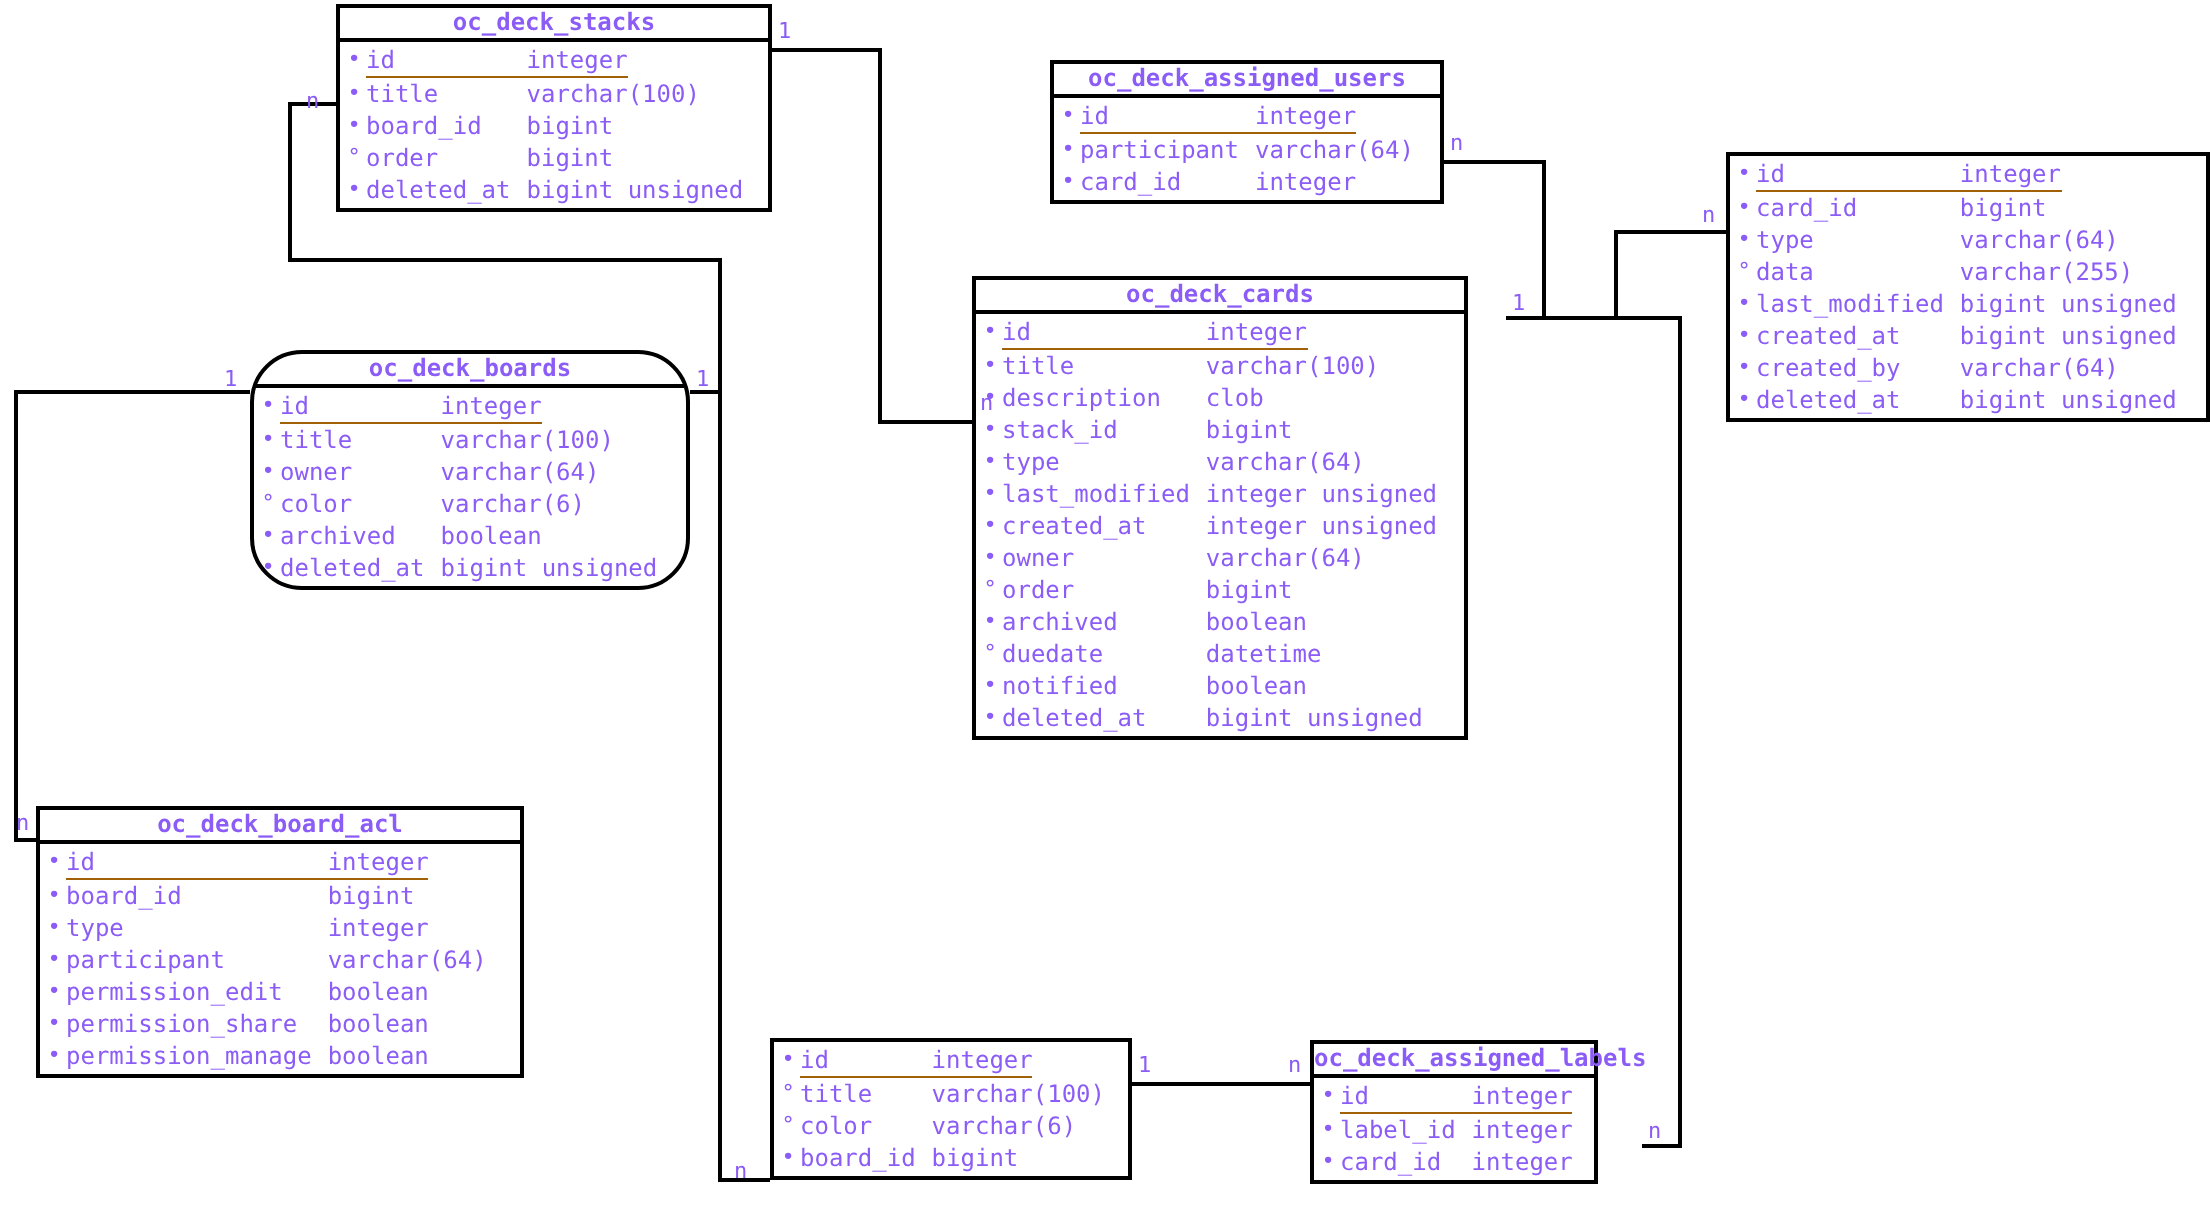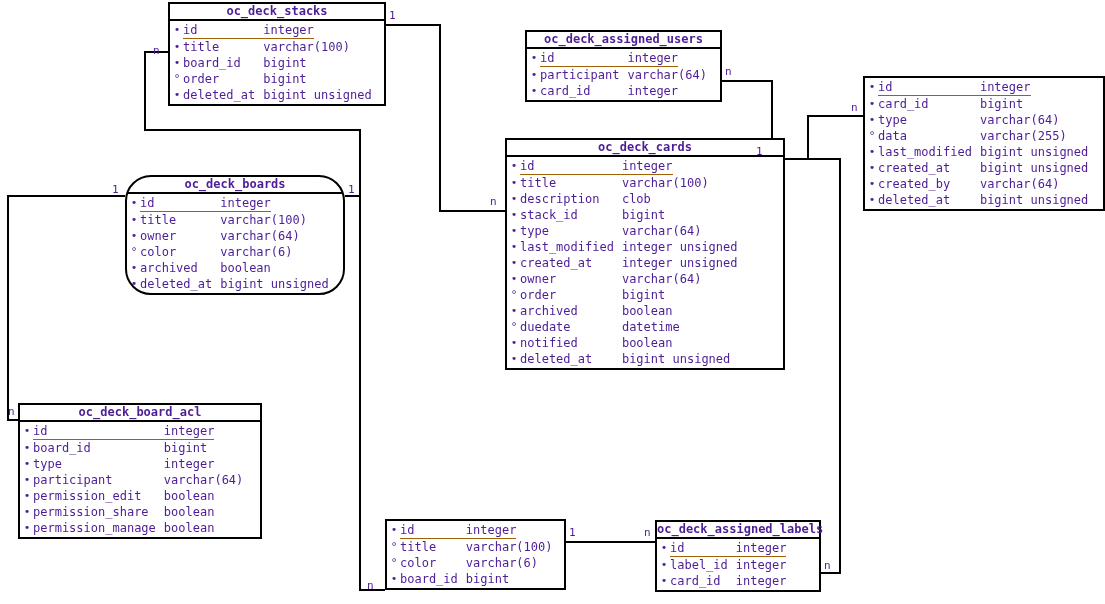--- a/index.html
+++ b/index.html
@@ -2,21 +2,21 @@
 <html><head>
 <meta charset="utf-8">
 <style>
   * { margin: 0; padding: 0; box-sizing: border-box; }
   html, body { background: #fff; }
   #diagram {
     position: relative;
     width: 1105px;
     height: 604px;
     background: #ffffff;
-    color: #4c1d95;
+    color: #8b5cf6;
     font-family: "DejaVu Sans Mono", "Liberation Mono", monospace;
     overflow: hidden;
   }
   #rel-lines { position: absolute; left: 0; top: 0; }
   #rel-lines polyline { fill: none; stroke: #000; stroke-width: 2; }
 
   .etable {
     position: absolute;
     background: #fff;
     border: 2px solid #000;
@@ -97,21 +97,21 @@
       <div class="ehead">oc_deck_boards</div>
       <div class="erows">
         <div class="erow pk"><span class="fmark">•</span><span class="fname">id</span><span class="ftype">integer</span></div>
         <div class="erow"><span class="fmark">•</span><span class="fname">title</span><span class="ftype">varchar(100)</span></div>
         <div class="erow"><span class="fmark">•</span><span class="fname">owner</span><span class="ftype">varchar(64)</span></div>
         <div class="erow"><span class="fmark">°</span><span class="fname">color</span><span class="ftype">varchar(6)</span></div>
         <div class="erow"><span class="fmark">•</span><span class="fname">archived</span><span class="ftype">boolean</span></div>
         <div class="erow"><span class="fmark">•</span><span class="fname">deleted_at</span><span class="ftype">bigint unsigned</span></div>
       </div>
     </div>
-    <div class="etable" style="left: 505px; top: 138px; width: 280px;">
+    <div class="etable" style="left: 486px; top: 138px; width: 248px;">
       <div class="ehead">oc_deck_cards</div>
       <div class="erows">
         <div class="erow pk"><span class="fmark">•</span><span class="fname">id</span><span class="ftype">integer</span></div>
         <div class="erow"><span class="fmark">•</span><span class="fname">title</span><span class="ftype">varchar(100)</span></div>
         <div class="erow"><span class="fmark">•</span><span class="fname">description</span><span class="ftype">clob</span></div>
         <div class="erow"><span class="fmark">•</span><span class="fname">stack_id</span><span class="ftype">bigint</span></div>
         <div class="erow"><span class="fmark">•</span><span class="fname">type</span><span class="ftype">varchar(64)</span></div>
         <div class="erow"><span class="fmark">•</span><span class="fname">last_modified</span><span class="ftype">integer unsigned</span></div>
         <div class="erow"><span class="fmark">•</span><span class="fname">created_at</span><span class="ftype">integer unsigned</span></div>
         <div class="erow"><span class="fmark">•</span><span class="fname">owner</span><span class="ftype">varchar(64)</span></div>
@@ -135,21 +135,21 @@
       </div>
     </div>
     <div class="etable" style="left: 385px; top: 519px; width: 181px;">
       <div class="erows">
         <div class="erow pk"><span class="fmark">•</span><span class="fname">id</span><span class="ftype">integer</span></div>
         <div class="erow"><span class="fmark">°</span><span class="fname">title</span><span class="ftype">varchar(100)</span></div>
         <div class="erow"><span class="fmark">°</span><span class="fname">color</span><span class="ftype">varchar(6)</span></div>
         <div class="erow"><span class="fmark">•</span><span class="fname">board_id</span><span class="ftype">bigint</span></div>
       </div>
     </div>
-    <div class="etable" style="left: 655px; top: 520px; width: 166px;">
+    <div class="etable" style="left: 655px; top: 520px; width: 144px;">
       <div class="ehead">oc_deck_assigned_labels</div>
       <div class="erows">
         <div class="erow pk"><span class="fmark">•</span><span class="fname">id</span><span class="ftype">integer</span></div>
         <div class="erow"><span class="fmark">•</span><span class="fname">label_id</span><span class="ftype">integer</span></div>
         <div class="erow"><span class="fmark">•</span><span class="fname">card_id</span><span class="ftype">integer</span></div>
       </div>
     </div>
     <span class="card-label" style="left: 389px; top: 10px;">1</span>
     <span class="card-label" style="left: 153px; top: 45px;">n</span>
     <span class="card-label" style="left: 490px; top: 196px;">n</span>

